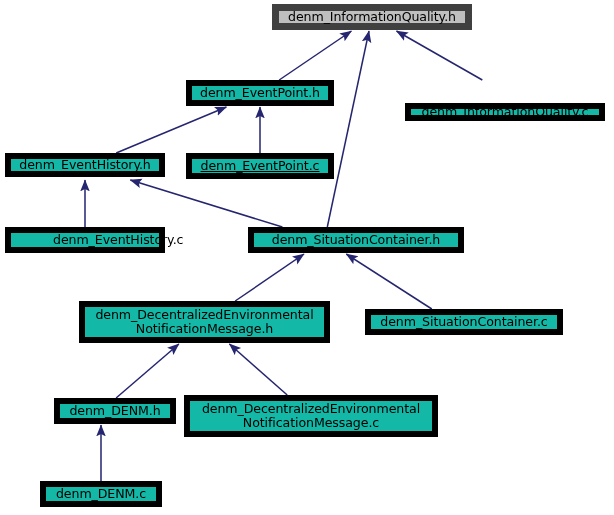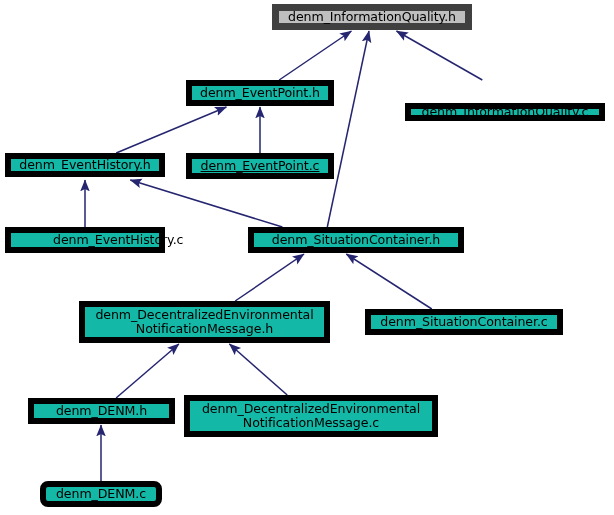--- a/index.html
+++ b/index.html
@@ -83,19 +83,19 @@
       <div class="node current" style="left: 272px; top: 4px; width: 200px; height: 26px;"><span class="node-label">denm_InformationQuality.h</span></div>
       <div class="node" style="left: 186px; top: 80px; width: 148px; height: 26px;"><span class="node-label">denm_EventPoint.h</span></div>
       <div class="node" style="left: 405px; top: 80px; width: 200px; height: 18px; margin-top: 23px;"><span class="node-label">denm_InformationQuality.c</span></div>
       <div class="node" style="left: 5px; top: 153px; width: 160px; height: 24px;"><span class="node-label">denm_EventHistory.h</span></div>
       <div class="node" style="left: 186px; top: 153px; width: 148px; height: 26px; text-decoration: underline;"><span class="node-label">denm_EventPoint.c</span></div>
       <div class="node" style="left: 5px; top: 227px; width: 160px; height: 26px; padding-left: 39px;"><span class="node-label">denm_EventHistory.c</span></div>
       <div class="node" style="left: 224px; top: 227px; width: 216px; height: 26px; margin-left: 24px;"><span class="node-label">denm_SituationContainer.h</span></div>
       <div class="node" style="left: 79px; top: 301px; width: 251px; height: 42px;"><span class="node-label">denm_DecentralizedEnvironmental
 NotificationMessage.h</span></div>
       <div class="node" style="left: 353px; top: 309px; width: 198px; height: 26px; margin-left: 12px;"><span class="node-label">denm_SituationContainer.c</span></div>
-      <div class="node" style="left: 28px; top: 398px; width: 147px; height: 26px;"><span class="node-label">denm_DENM.h</span></div>
+      <div class="node" style="left: 54px; top: 398px; width: 122px; height: 26px;"><span class="node-label">denm_DENM.h</span></div>
       <div class="node" style="left: 184px; top: 395px; width: 254px; height: 42px;"><span class="node-label">denm_DecentralizedEnvironmental
 NotificationMessage.c</span></div>
-      <div class="node" style="left: 40px; top: 481px; width: 122px; height: 26px; border-radius: 8px;"><span class="node-label">denm_DENM.c</span></div>
+      <div class="node" style="left: 40px; top: 481px; width: 122px; height: 26px;"><span class="node-label">denm_DENM.c</span></div>
     </div>
 
 </div>
 
 </body></html>

